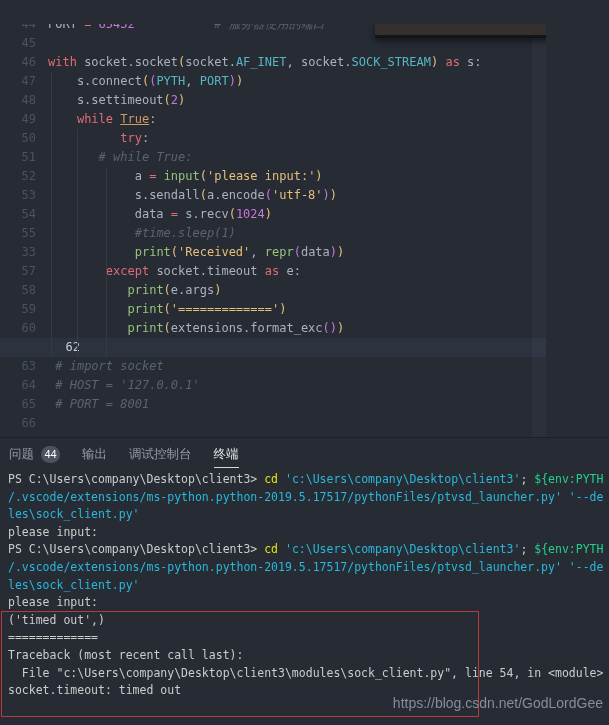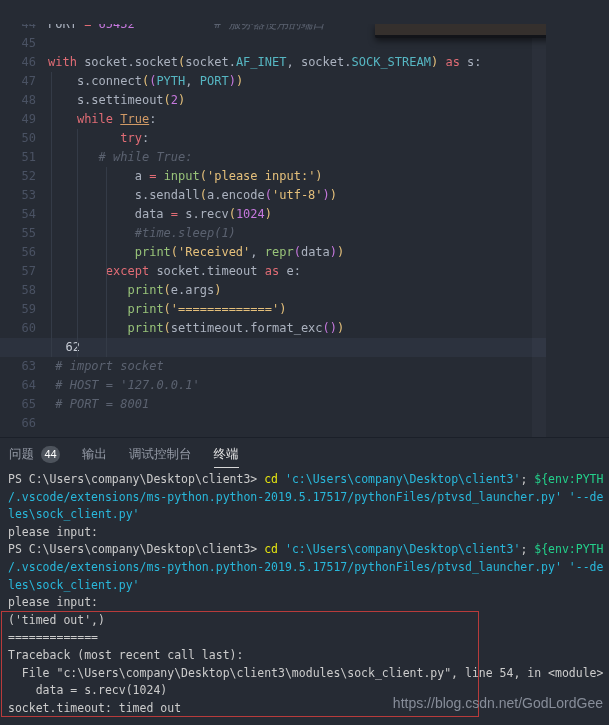--- a/index.html
+++ b/index.html
@@ -64,25 +64,25 @@
       <div class="cl"><span class="ln">46</span><span class="tok-kw">with</span><span class="tok-pl"> socket.socket</span><span class="tok-p1">(</span><span class="tok-pl">socket.</span><span class="tok-cy">AF_INET</span><span class="tok-pl">, socket.</span><span class="tok-cy">SOCK_STREAM</span><span class="tok-p1">)</span><span class="tok-kw"> as </span><span class="tok-pl">s:</span></div>
       <div class="cl"><span class="ln">47</span><span class="tok-pl">    s.connect</span><span class="tok-p1">(</span><span class="tok-p2">(</span><span class="tok-cy">PYTH</span><span class="tok-pl">, </span><span class="tok-cy">PORT</span><span class="tok-p2">)</span><span class="tok-p1">)</span></div>
       <div class="cl"><span class="ln">48</span><span class="tok-pl">    s.settimeout</span><span class="tok-p1">(</span><span class="tok-num">2</span><span class="tok-p1">)</span></div>
       <div class="cl"><span class="ln">49</span><span class="tok-pl">    </span><span class="tok-kw">while </span><span class="tok-bool">True</span><span class="tok-pl">:</span></div>
       <div class="cl"><span class="ln">50</span><span class="tok-pl">          </span><span class="tok-kw">try</span><span class="tok-pl">:</span></div>
       <div class="cl"><span class="ln">51</span><span class="tok-pl">       </span><span class="tok-cm"># while True:</span></div>
       <div class="cl"><span class="ln">52</span><span class="tok-pl">            a </span><span class="tok-op">=</span><span class="tok-pl"> </span><span class="tok-fn">input</span><span class="tok-p1">(</span><span class="tok-str">'please input:'</span><span class="tok-p1">)</span></div>
       <div class="cl"><span class="ln">53</span><span class="tok-pl">            s.sendall</span><span class="tok-p1">(</span><span class="tok-pl">a.encode</span><span class="tok-p2">(</span><span class="tok-str">'utf-8'</span><span class="tok-p2">)</span><span class="tok-p1">)</span></div>
       <div class="cl"><span class="ln">54</span><span class="tok-pl">            data </span><span class="tok-op">=</span><span class="tok-pl"> s.recv</span><span class="tok-p1">(</span><span class="tok-num">1024</span><span class="tok-p1">)</span></div>
       <div class="cl"><span class="ln">55</span><span class="tok-pl">            </span><span class="tok-cm">#time.sleep(1)</span></div>
-      <div class="cl"><span class="ln">56</span><span class="tok-pl">            </span><span class="tok-fn">print</span><span class="tok-p1">(</span><span class="tok-str">'Received'</span><span class="tok-pl">, </span><span class="tok-fn">repr</span><span class="tok-p2">(</span><span class="tok-pl">data</span><span class="tok-p2">)</span><span class="tok-p1">)</span></div>
+      <div class="cl"><span class="ln">33</span><span class="tok-pl">            </span><span class="tok-fn">print</span><span class="tok-p1">(</span><span class="tok-str">'Received'</span><span class="tok-pl">, </span><span class="tok-fn">repr</span><span class="tok-p2">(</span><span class="tok-pl">data</span><span class="tok-p2">)</span><span class="tok-p1">)</span></div>
       <div class="cl"><span class="ln">57</span><span class="tok-pl">        </span><span class="tok-kw">except</span><span class="tok-pl"> socket.timeout </span><span class="tok-kw">as</span><span class="tok-pl"> e:</span></div>
       <div class="cl"><span class="ln">58</span><span class="tok-pl">           </span><span class="tok-fn">print</span><span class="tok-p1">(</span><span class="tok-pl">e.args</span><span class="tok-p1">)</span></div>
       <div class="cl"><span class="ln">59</span><span class="tok-pl">           </span><span class="tok-fn">print</span><span class="tok-p1">(</span><span class="tok-str">'============='</span><span class="tok-p1">)</span></div>
-      <div class="cl"><span class="ln">60</span><span class="tok-pl">           </span><span class="tok-fn">print</span><span class="tok-p1">(</span><span class="tok-pl">settimeout.format_exc</span><span class="tok-p2">()</span><span class="tok-p1">)</span></div>
+      <div class="cl"><span class="ln">60</span><span class="tok-pl">           </span><span class="tok-fn">print</span><span class="tok-p1">(</span><span class="tok-pl">extensions.format_exc</span><span class="tok-p2">()</span><span class="tok-p1">)</span></div>
       <div class="cl active"><span class="ln">62</span></div>
       <div class="cl"><span class="ln">63</span><span class="tok-pl"> </span><span class="tok-cm"># import socket</span></div>
       <div class="cl"><span class="ln">64</span><span class="tok-pl"> </span><span class="tok-cm"># HOST = '127.0.0.1'</span></div>
       <div class="cl"><span class="ln">65</span><span class="tok-pl"> </span><span class="tok-cm"># PORT = 8001</span></div>
       <div class="cl"><span class="ln">66</span></div>
     </div>
   <div class="guide g1"></div>
   <div class="guide g2"></div>
   <div class="guide g3"></div>
   <div class="minimap"></div>
@@ -111,19 +111,18 @@
       <div class="trow"><span class="tt-tc">les\sock_client.py'</span></div>
       <div class="trow"><span class="tt-tp">please input:</span></div>
       <div class="trow"><span class="tt-tp">PS C:\Users\company\Desktop\client3&gt; </span><span class="tt-ty">cd </span><span class="tt-tc">'c:\Users\company\Desktop\client3'</span><span class="tt-tp">; </span><span class="tt-tg">${env:PYTH</span></div>
       <div class="trow"><span class="tt-tc">/.vscode/extensions/ms-python.python-2019.5.17517/pythonFiles/ptvsd_launcher.py'</span><span class="tt-tp"> </span><span class="tt-tc">'--de</span></div>
       <div class="trow"><span class="tt-tc">les\sock_client.py'</span></div>
       <div class="trow"><span class="tt-tp">please input:</span></div>
       <div class="trow"><span class="tt-tp">('timed out',)</span></div>
       <div class="trow"><span class="tt-tp">=============</span></div>
       <div class="trow"><span class="tt-tp">Traceback (most recent call last):</span></div>
       <div class="trow"><span class="tt-tp">  File "c:\Users\company\Desktop\client3\modules\sock_client.py", line 54, in &lt;module&gt;</span></div>
-      <div class="trow"><span class="tt-tp">    data = s.recv(1024)</span></div>
       <div class="trow"><span class="tt-tp">socket.timeout: timed out</span></div>
     </div>
 </div>
 
 <div class="annotation"></div>
 <div class="watermark">https://blog.csdn.net/GodLordGee</div>
 
 </body></html>

